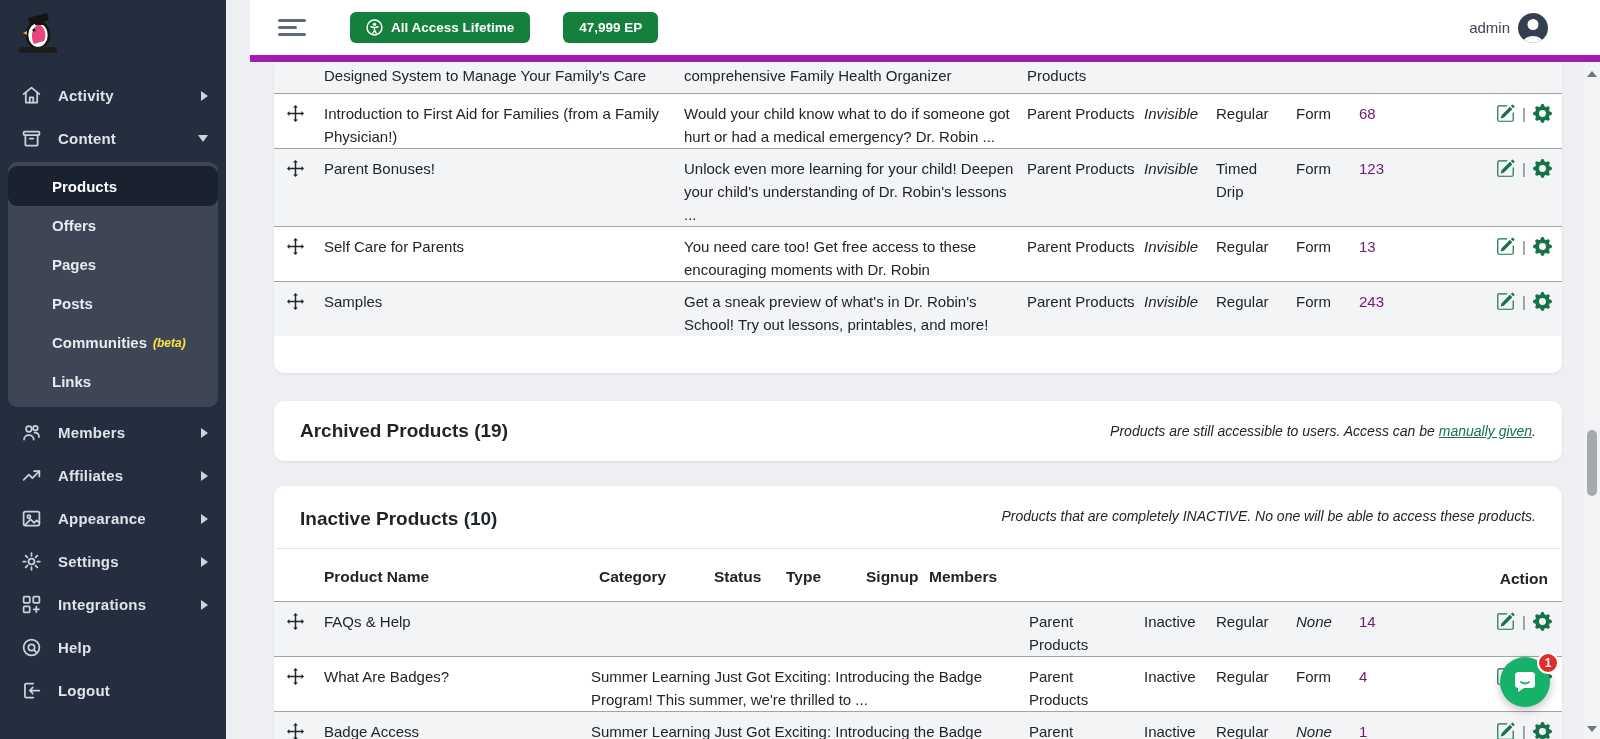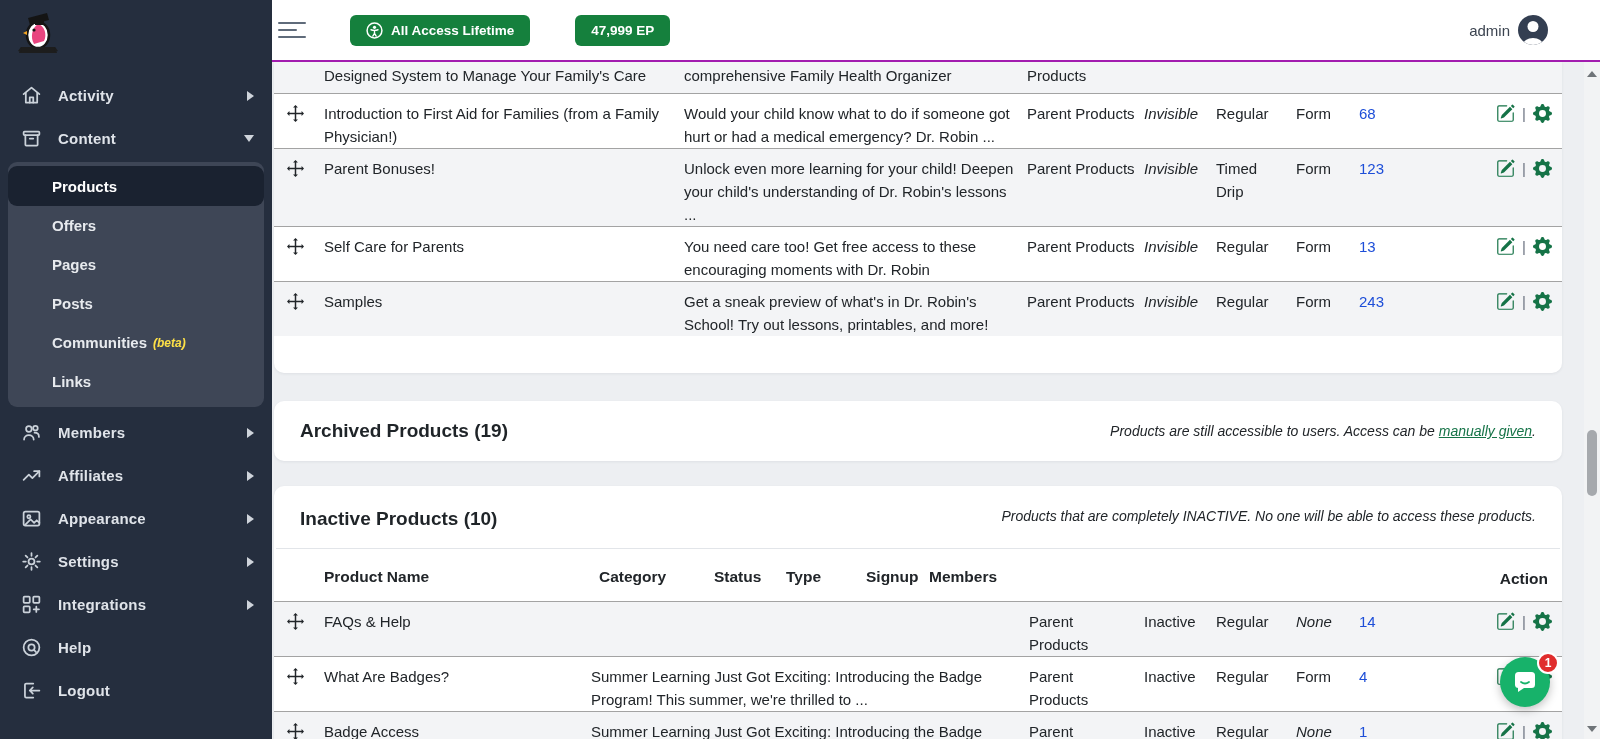--- a/index.html
+++ b/index.html
@@ -1,39 +1,39 @@
 <!DOCTYPE html>
 <html><head>
 <meta charset="utf-8">
 <style>
   * { margin:0; padding:0; box-sizing:border-box; }
   html,body { width:1600px; height:739px; overflow:hidden; font-family:"Liberation Sans", sans-serif; background:#edeff2; }
 
   
-  .sidebar { position:absolute; left:0; top:0; width:272px; height:739px; background:#252e3e; color:#dde2e8; z-index:5; }
+  .sidebar { position:absolute; left:0; top:0; width:226px; height:739px; background:#252e3e; color:#dde2e8; z-index:5; }
   .logo-wrap { padding:10px 0 6px 16px; height:62px; }
   .nav { padding-top:12px; }
   .nav-item { display:flex; align-items:center; height:43px; padding:0 18px 0 20px; cursor:pointer; }
   .nav-item .nicon { width:22px; height:22px; margin-right:16px; flex:0 0 22px; display:flex; align-items:center; justify-content:center; }
   .nav-item .nlabel { font-size:15px; font-weight:600; color:#dfe3e9; letter-spacing:.2px; }
   .arrow-right { margin-left:auto; width:0; height:0; border-top:5px solid transparent; border-bottom:5px solid transparent; border-left:7px solid #cfd4db; }
   .arrow-down  { margin-left:auto; width:0; height:0; border-left:5px solid transparent; border-right:5px solid transparent; border-top:7px solid #cfd4db; }
   .submenu { background:#3e4656; border-radius:9px; margin:2px 8px 4px 8px; padding:4px 0 6px 0; }
   .sub-item { display:flex; align-items:center; height:39px; padding-left:44px; font-size:15px; font-weight:600; color:#e7eaee; cursor:pointer; }
   .sub-item.active { background:#1a2230; border-radius:9px; margin:0 0px; height:40px; color:#ffffff; font-weight:700; }
   .beta { font-style:italic; font-size:12px; margin-left:6px; color:#fde047; }
 
   
-  .topbar { position:absolute; left:250px; right:0; top:0; height:62px; background:#ffffff; border-bottom:2px solid #a21caf; display:flex; align-items:center; z-index:4; }
+  .topbar { position:absolute; left:250px; right:0; top:0; height:62px; background:#ffffff; border-bottom:7px solid #a21caf; display:flex; align-items:center; z-index:4; }
   .hamburger { margin-left:28px; width:28px; cursor:pointer; }
   .hamburger span { display:block; height:2.5px; background:#5f6b7a; border-radius:2px; margin:4.5px 0; }
   .hamburger span:nth-child(1){ width:28px; } .hamburger span:nth-child(2){ width:19px; } .hamburger span:nth-child(3){ width:28px; }
   .badge { display:inline-flex; align-items:center; gap:8px; height:31px; padding:0 16px; border-radius:6px; background:#15803d; color:#fff; font-size:13.5px; font-weight:700; cursor:pointer; }
   .badge.first { margin-left:44px; }
-  .badge.second { margin-left:45px; }
+  .badge.second { margin-left:33px; }
   .topbar-right { margin-left:auto; display:flex; align-items:center; gap:8px; padding-right:52px; }
   .username { font-size:15px; color:#3c4450; }
   .avatar { width:30px; height:30px; border-radius:50%; background:#333e51; position:relative; overflow:hidden; cursor:pointer; }
   .avatar .head { position:absolute; left:50%; top:6px; transform:translateX(-50%); width:11px; height:11px; background:#fff; border-radius:50%; }
   .avatar .body { position:absolute; left:50%; bottom:-7px; transform:translateX(-50%); width:20px; height:14px; background:#fff; border-radius:50%; }
 
   
   .content { position:absolute; left:250px; top:62px; right:16px; bottom:0; background:#edeff2; padding:0 22px 0 24px; overflow:hidden; }
   .card { background:#fff; border-radius:10px; box-shadow:0 1px 3px rgba(30,40,60,.07); }
   .card.products { border-radius:0 0 10px 10px; padding-bottom:37px; }
@@ -45,21 +45,21 @@
   .trow.partial { min-height:31px; padding-top:3px; padding-bottom:0; }
   .trow.partial .cell { line-height:22px; }
   .cell { padding-left:8px; line-height:23px; }
   .col-drag { width:42px; padding-left:0; display:flex; justify-content:center; padding-top:3px; }
   .t1 .col-name { width:360px; } .t1 .col-desc { width:343px; } .t1 .col-cat { width:117px; }
   .t2 .col-name { width:275px; } .t2 .col-desc { width:430px; padding-left:0; } .t2 .col-cat { width:115px; }
   .col-status { width:72px; } .col-type { width:80px; } .col-signup { width:63px; } .col-members { width:85px; }
   .col-action { flex:1; display:flex; justify-content:flex-end; align-items:flex-start; gap:7px; padding-right:10px; padding-top:2px; }
   .t1 .col-status { font-style:italic; }
   .italic { font-style:italic; }
-  .members-num { color:#1d4ed8; cursor:pointer; }
+  .members-num { color:#701a75; cursor:pointer; }
   .drag-handle { width:17px; height:17px; cursor:grab; }
   .drag-handle svg { display:block; }
   .action-sep { color:#6b7280; line-height:20px; }
   .icon-btn { width:19px; height:19px; cursor:pointer; }
 
   
   .card.archived { margin-top:28px; height:60px; display:flex; align-items:center; justify-content:space-between; padding:0 26px; }
   .section-title { font-size:19px; font-weight:700; color:#1f2428; }
   .section-note { font-size:14px; font-style:italic; color:#212529; }
   .note-link { color:#157347; text-decoration:underline; cursor:pointer; }

